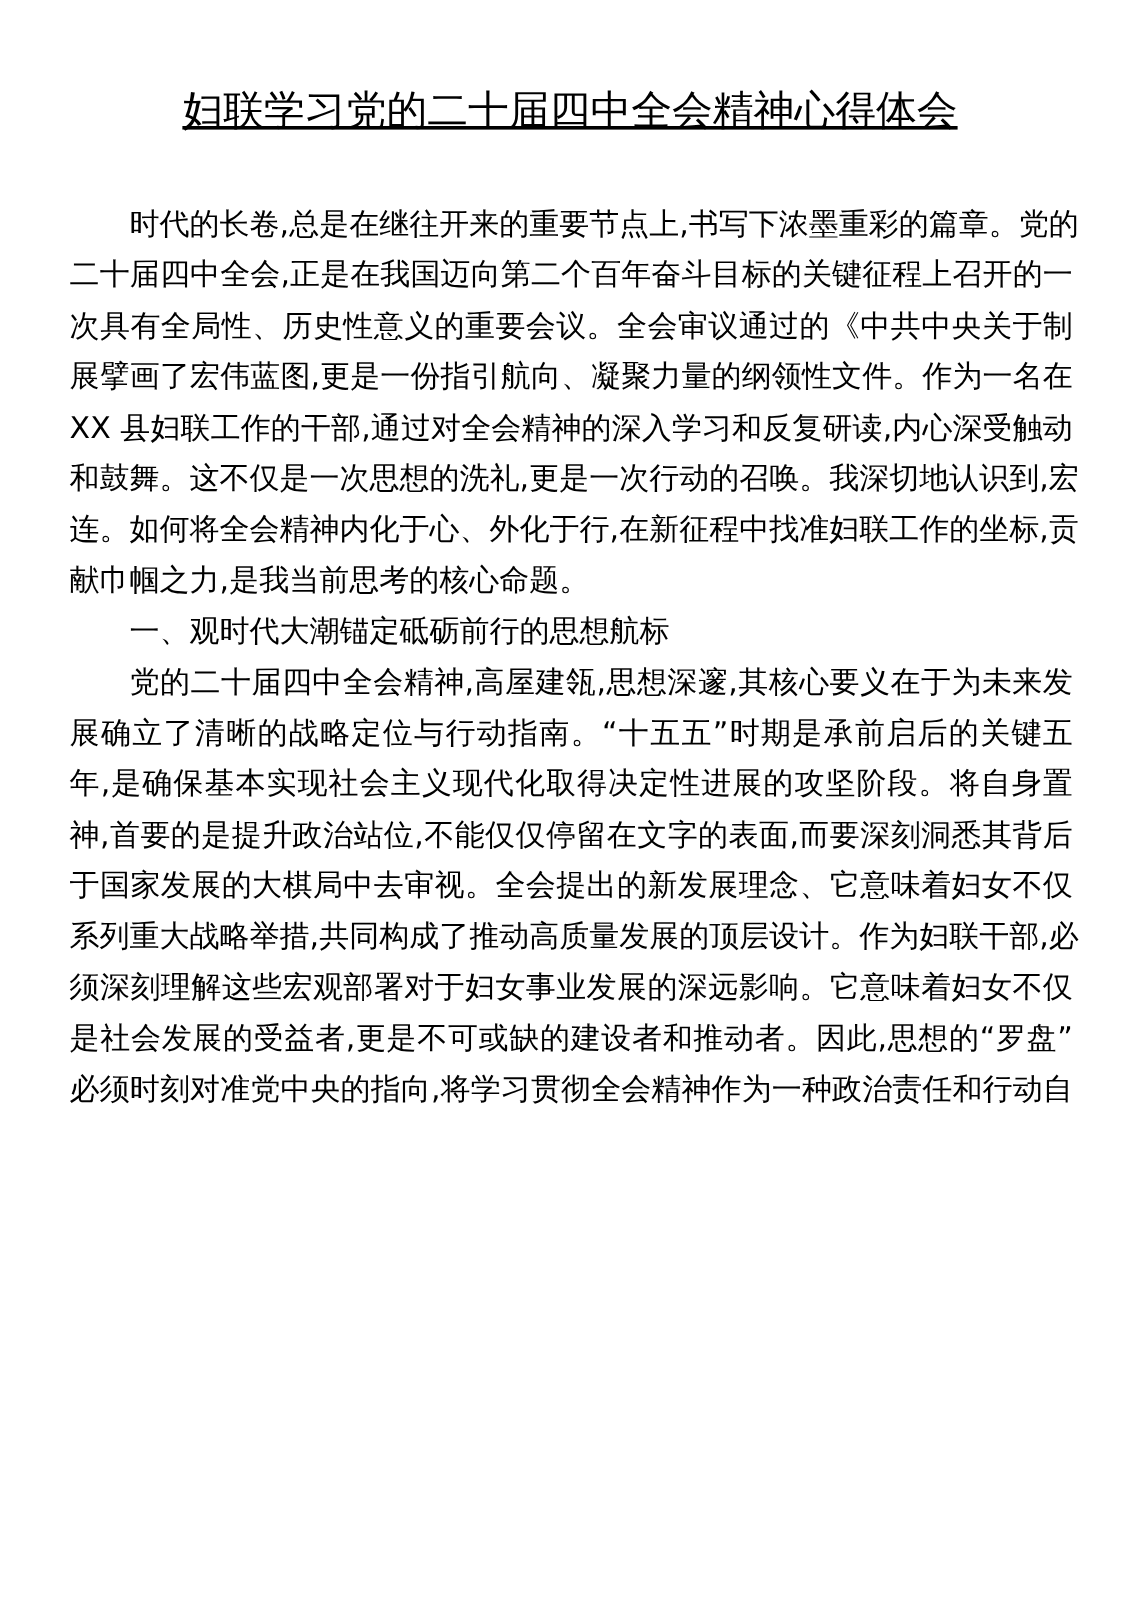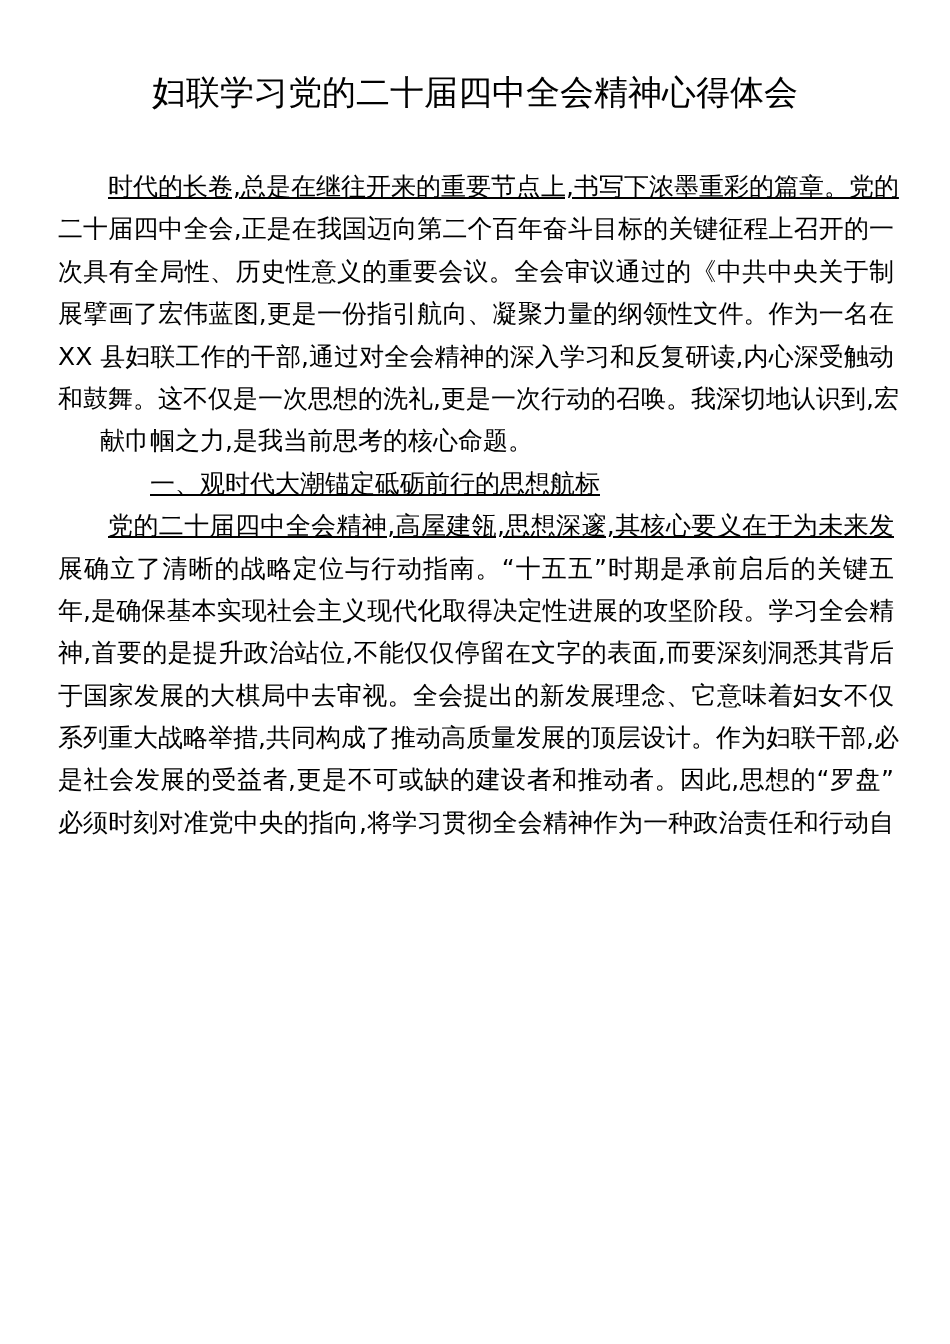--- a/index.html
+++ b/index.html
@@ -1,41 +1,43 @@
 <!DOCTYPE html>
 <html><head>
 <meta charset="utf-8">
 <style>
   html, body { margin: 0; padding: 0; background: #ffffff; }
   body { width: 950px; height: 1344px; position: relative; overflow: hidden;
          font-family: "DejaVu Sans", "Liberation Sans", sans-serif; color: #000; }
   .title { position: absolute; left: 0; width: 950px; top: 68px; text-align: center;
-           font-size: 34px; line-height: 48px; letter-spacing: 0px; }
+           font-size: 34px; line-height: 48px; letter-spacing: 0px; text-decoration: underline; }
   .body { position: absolute; left: 58px; width: 836px; top: 166px; }
   .line { display: block; height: 42.4px; line-height: 42.4px; font-size: 25px;
           white-space: nowrap; text-align: justify; text-align-last: justify; }
-  .line.last { text-align-last: left; margin-left: 42px; }
-  .line.indent { padding-left: 50px; text-decoration: underline; }
+  .line.last { text-align-last: left; }
+  .line.indent { padding-left: 50px; }
   .heading { text-align-last: left; }
 </style>
 </head>
 <body>
 
 <div class="title">妇联学习党的二十届四中全会精神心得体会</div>
 
 <div class="body">
   <span class="line indent">时代的长卷,总是在继往开来的重要节点上,书写下浓墨重彩的篇章。党的</span>
   <span class="line">二十届四中全会,正是在我国迈向第二个百年奋斗目标的关键征程上召开的一</span>
   <span class="line">次具有全局性、历史性意义的重要会议。全会审议通过的《中共中央关于制</span>
   <span class="line">展擘画了宏伟蓝图,更是一份指引航向、凝聚力量的纲领性文件。作为一名在</span>
   <span class="line">XX 县妇联工作的干部,通过对全会精神的深入学习和反复研读,内心深受触动</span>
   <span class="line">和鼓舞。这不仅是一次思想的洗礼,更是一次行动的召唤。我深切地认识到,宏</span>
+  <span class="line">连。如何将全会精神内化于心、外化于行,在新征程中找准妇联工作的坐标,贡</span>
   <span class="line last">献巾帼之力,是我当前思考的核心命题。</span>
   <span class="line indent last heading">一、观时代大潮锚定砥砺前行的思想航标</span>
   <span class="line indent">党的二十届四中全会精神,高屋建瓴,思想深邃,其核心要义在于为未来发</span>
   <span class="line">展确立了清晰的战略定位与行动指南。“十五五”时期是承前启后的关键五</span>
-  <span class="line">年,是确保基本实现社会主义现代化取得决定性进展的攻坚阶段。学习全会精</span>
+  <span class="line">年,是确保基本实现社会主义现代化取得决定性进展的攻坚阶段。将自身置</span>
   <span class="line">神,首要的是提升政治站位,不能仅仅停留在文字的表面,而要深刻洞悉其背后</span>
   <span class="line">于国家发展的大棋局中去审视。全会提出的新发展理念、它意味着妇女不仅</span>
   <span class="line">系列重大战略举措,共同构成了推动高质量发展的顶层设计。作为妇联干部,必</span>
+  <span class="line">须深刻理解这些宏观部署对于妇女事业发展的深远影响。它意味着妇女不仅</span>
   <span class="line">是社会发展的受益者,更是不可或缺的建设者和推动者。因此,思想的“罗盘”</span>
   <span class="line">必须时刻对准党中央的指向,将学习贯彻全会精神作为一种政治责任和行动自</span>
 </div>
 
 </body></html>

